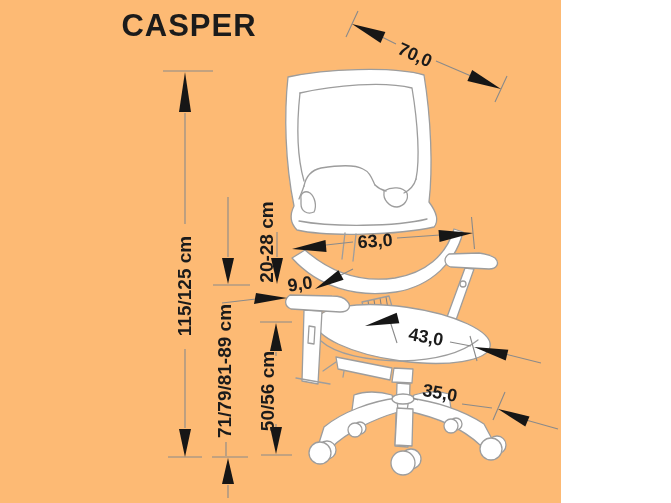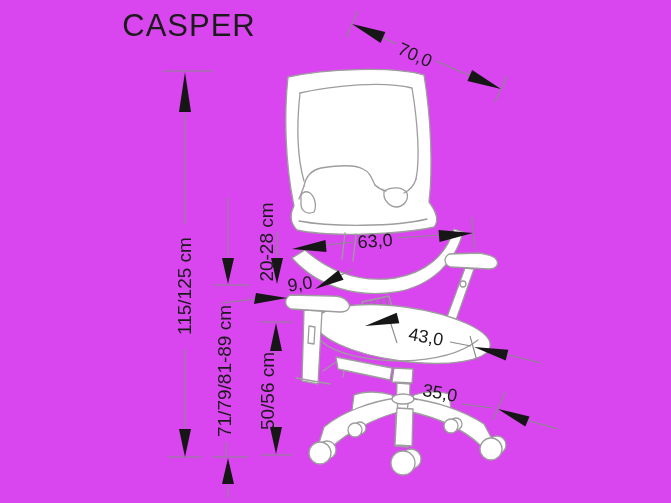--- a/index.html
+++ b/index.html
@@ -1,21 +1,22 @@
 <!DOCTYPE html>
 <html><head>
 <meta charset="utf-8">
 <style>
   html,body{margin:0;padding:0;background:#ffffff;}
   .stage{
     position:relative;
-    width:671px;height:503px;
-    background:#d946ef;
+    width:561px;height:503px;
+    background:#fdba74;
     overflow:hidden;
     font-family:"Liberation Sans", sans-serif;
+    font-weight:bold;
   }
   svg text{
     font-family:"Liberation Sans", sans-serif;
     fill:#1b1b1b;
   }
   .title-text{font-size:31px;letter-spacing:1px;}
   .dim-text{font-size:18px;}
   .dim-text-v{font-size:19px;}
   .art{stroke:#9d9d9d;stroke-width:1.3;fill:none;stroke-linecap:round;stroke-linejoin:round;}
   .art-f{stroke:#9d9d9d;stroke-width:1.3;fill:#ffffff;stroke-linecap:round;stroke-linejoin:round;}

